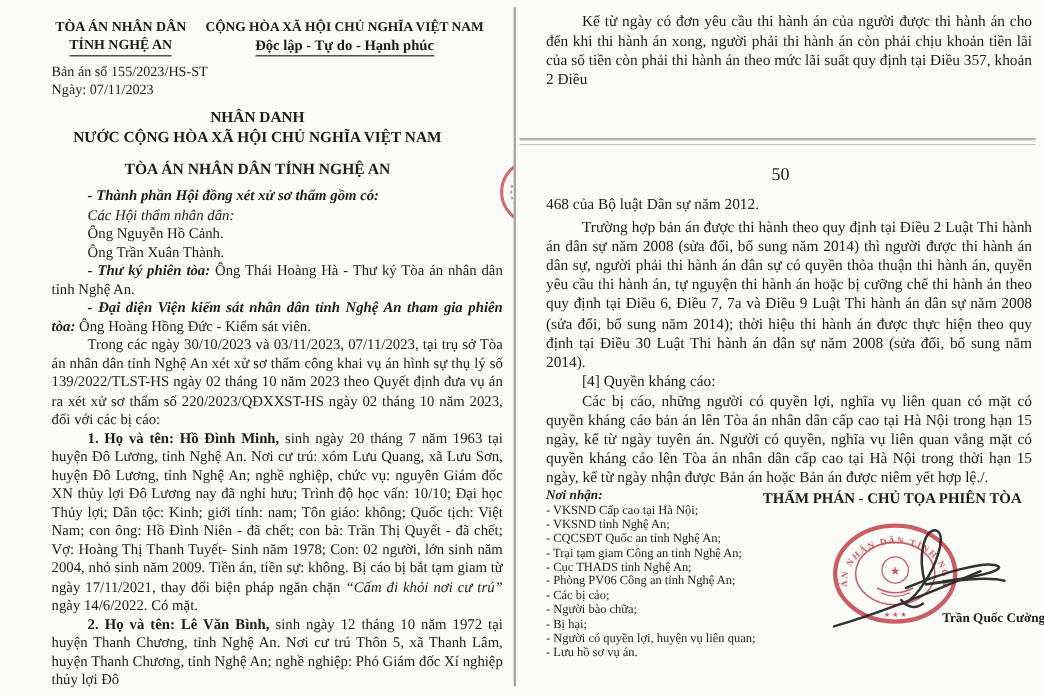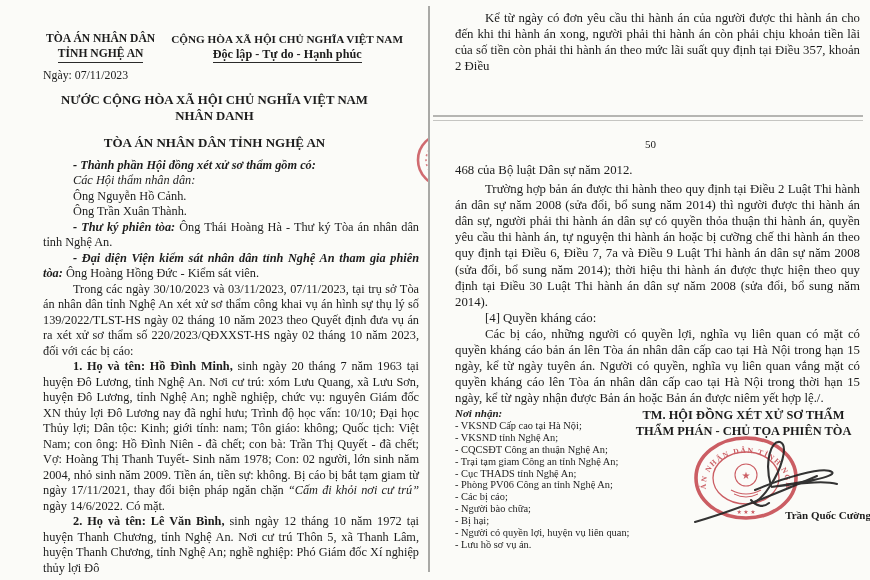--- a/index.html
+++ b/index.html
@@ -5,38 +5,38 @@
   html,body{margin:0;padding:0;width:870px;height:580px;overflow:hidden;
     background:#fbfbf8;font-family:"Liberation Serif","DejaVu Serif",serif;color:#1c1c1c;}
   .scan{position:relative;width:870px;height:580px;}
   .page{position:absolute;top:0;height:580px;background:transparent;}
   .page-left{left:0;width:429px;}
   .page-right{left:431px;width:439px;}
   .divider{position:absolute;left:428px;top:6px;width:2px;height:566px;background:#a9a9a6;}
   .b{font-weight:bold;}
   .u{display:inline-block;border-bottom:1.5px solid #2a2a2a;padding-bottom:1px;}
   
-  .lp-header{display:flex;margin:32px 12px 0 30px;}
+  .lp-header{display:flex;margin:16px 12px 0 30px;}
   .lp-col1{width:160px;text-align:center;font-size:11.6px;line-height:14.5px;white-space:nowrap;}
   .lp-col2{flex:1;text-align:center;font-size:11.2px;line-height:14.5px;padding-right:14px;white-space:nowrap;}
   .lp-col2 .motto2{font-size:12.2px;}
   .lp-caseinfo{margin:5px 0 0 43px;font-size:11.8px;line-height:14.5px;}
   .lp-title{margin-top:9px;text-align:center;font-weight:bold;font-size:12.8px;line-height:16px;}
   .lp-title .court-title{margin-top:11px;font-size:13px;}
   .lp-body{margin:7px 10px 0 43px;}
   .lp-p{margin:0;text-align:justify;text-indent:30px;font-size:12.3px;line-height:15.5px;}
   .run-b{font-weight:bold;}
   .run-i{font-style:italic;}
   .run-bi{font-weight:bold;font-style:italic;}
   
   .rp-top{position:absolute;top:10px;left:24px;right:10px;}
   .rp-p{margin:0;text-align:justify;text-indent:30px;font-size:12.8px;line-height:16.1px;}
   .rp-sep{position:absolute;top:115px;left:2px;right:7px;height:3px;
     border-top:2.5px solid #b5b5b2;border-bottom:1.5px solid #c5c5c2;}
-  .rp-pagenum{position:absolute;top:138px;left:0;width:100%;text-align:center;font-size:11px;}
+  .rp-pagenum{position:absolute;top:138px;left:0;width:100%;text-align:center;font-size:15px;}
   .rp-main{position:absolute;top:162px;left:24px;right:10px;}
   .rp-main .rp-p.noind{text-indent:0;margin-bottom:3px;}
   
   .recipients{position:absolute;top:408px;left:24px;width:178px;font-size:10.4px;line-height:11.9px;}
   .recipients-label{font-weight:bold;font-style:italic;font-size:11px;}
   .recipient-item{white-space:normal;}
   .sig-head{position:absolute;top:408px;left:185px;width:255px;text-align:center;
     font-weight:bold;font-size:12.4px;line-height:15.5px;}
   .sig-name{position:absolute;top:509px;left:185px;width:255px;text-align:right;
     font-weight:bold;font-size:11px;}
@@ -53,25 +53,26 @@
       <div class="lp-col1">
         <div class="b">TÒA ÁN NHÂN DÂN</div>
         <div><span class="b u">TỈNH NGHỆ AN</span></div>
       </div>
       <div class="lp-col2">
         <div class="b">CỘNG HÒA XÃ HỘI CHỦ NGHĨA VIỆT NAM</div>
         <div><span class="b u motto2">Độc lập - Tự do - Hạnh phúc</span></div>
       </div>
     </div>
     <div class="lp-caseinfo">
+      <div>Bản án số 155/2023/HS-ST</div>
       <div>Ngày: 07/11/2023</div>
     </div>
     <div class="lp-title">
+      <div>NHÂN DANH</div>
       <div>NƯỚC CỘNG HÒA XÃ HỘI CHỦ NGHĨA VIỆT NAM</div>
-      <div>NHÂN DANH</div>
       <div class="court-title">TÒA ÁN NHÂN DÂN TỈNH NGHỆ AN</div>
     </div>
     <div class="lp-body">
       <p class="lp-p"><span class="run-bi">- Thành phần Hội đồng xét xử sơ thẩm gồm có:</span></p>
       <p class="lp-p"><span class="run-i">Các Hội thẩm nhân dân:</span></p>
       <p class="lp-p"><span>Ông Nguyễn Hồ Cảnh.</span></p>
       <p class="lp-p"><span>Ông Trần Xuân Thành.</span></p>
       <p class="lp-p"><span class="run-bi">- Thư ký phiên tòa:</span><span> Ông Thái Hoàng Hà - Thư ký Tòa án nhân dân tỉnh Nghệ An.</span></p>
       <p class="lp-p"><span class="run-bi">- Đại diện Viện kiểm sát nhân dân tỉnh Nghệ An tham gia phiên tòa:</span><span> Ông Hoàng Hồng Đức - Kiểm sát viên.</span></p>
       <p class="lp-p"><span>Trong các ngày 30/10/2023 và 03/11/2023, 07/11/2023, tại trụ sở Tòa án nhân dân tỉnh Nghệ An xét xử sơ thẩm công khai vụ án hình sự thụ lý số 139/2022/TLST-HS ngày 02 tháng 10 năm 2023 theo Quyết định đưa vụ án ra xét xử sơ thẩm số 220/2023/QĐXXST-HS ngày 02 tháng 10 năm 2023, đối với các bị cáo:</span></p>
@@ -100,34 +101,33 @@
       <p class="rp-p">Trường hợp bản án được thi hành theo quy định tại Điều 2 Luật Thi hành án dân sự năm 2008 (sửa đổi, bổ sung năm 2014) thì người được thi hành án dân sự, người phải thi hành án dân sự có quyền thỏa thuận thi hành án, quyền yêu cầu thi hành án, tự nguyện thi hành án hoặc bị cưỡng chế thi hành án theo quy định tại Điều 6, Điều 7, 7a và Điều 9 Luật Thi hành án dân sự năm 2008 (sửa đổi, bổ sung năm 2014); thời hiệu thi hành án được thực hiện theo quy định tại Điều 30 Luật Thi hành án dân sự năm 2008 (sửa đổi, bổ sung năm 2014).</p>
       <p class="rp-p">[4] Quyền kháng cáo:</p>
       <p class="rp-p">Các bị cáo, những người có quyền lợi, nghĩa vụ liên quan có mặt có quyền kháng cáo bản án lên Tòa án nhân dân cấp cao tại Hà Nội trong hạn 15 ngày, kể từ ngày tuyên án. Người có quyền, nghĩa vụ liên quan vắng mặt có quyền kháng cáo lên Tòa án nhân dân cấp cao tại Hà Nội trong thời hạn 15 ngày, kể từ ngày nhận được Bản án hoặc Bản án được niêm yết hợp lệ./.</p>
     </div>
 
     <div class="recipients">
       <div class="recipients-label">Nơi nhận:</div>
       <div>
           <div class="recipient-item">- VKSND Cấp cao tại Hà Nội;</div>
           <div class="recipient-item">- VKSND tỉnh Nghệ An;</div>
-          <div class="recipient-item">- CQCSĐT Công an thuận Nghệ An;</div>
+          <div class="recipient-item">- CQCSĐT Quốc an tỉnh Nghệ An;</div>
           <div class="recipient-item">- Trại tạm giam Công an tỉnh Nghệ An;</div>
           <div class="recipient-item">- Cục THADS tỉnh Nghệ An;</div>
           <div class="recipient-item">- Phòng PV06 Công an tỉnh Nghệ An;</div>
           <div class="recipient-item">- Các bị cáo;</div>
           <div class="recipient-item">- Người bào chữa;</div>
           <div class="recipient-item">- Bị hại;</div>
           <div class="recipient-item">- Người có quyền lợi, huyện vụ liên quan;</div>
           <div class="recipient-item">- Lưu hồ sơ vụ án.</div>
         </div>
     </div>
 
     <div class="sig-head">
-      <div>TM. HỘI ĐỒNG XÉT XỬ SƠ THẨM</div>
       <div>THẨM PHÁN - CHỦ TỌA PHIÊN TÒA</div>
     </div>
 
     <div class="seal-wrap">
       <svg width="180" height="102" viewBox="0 0 180 102">
 
         <g opacity="0.82">
           <ellipse cx="75" cy="50" rx="50" ry="40" fill="none" stroke="#c13b43" stroke-width="3.6"></ellipse>
           <ellipse cx="75" cy="50" rx="33" ry="26" fill="none" stroke="#c13b43" stroke-width="1.3"></ellipse>
           <defs>

